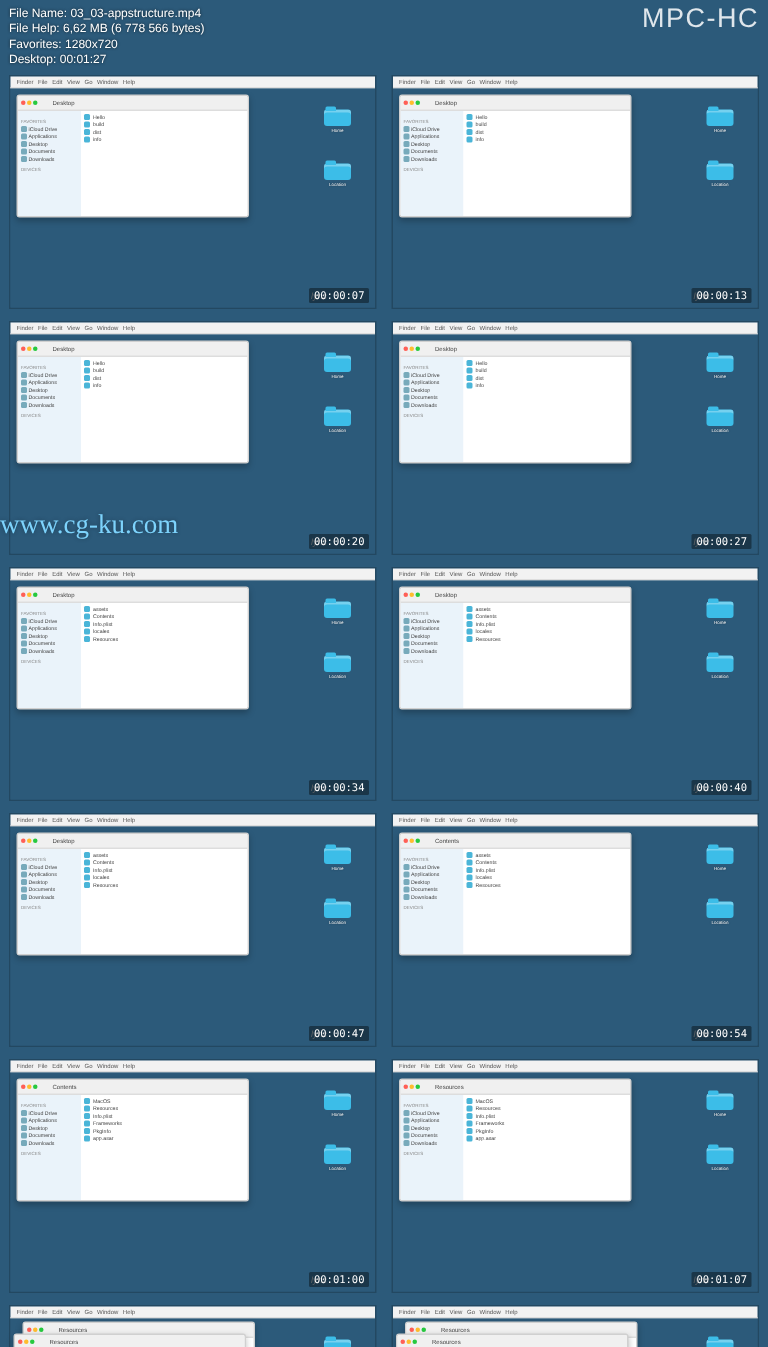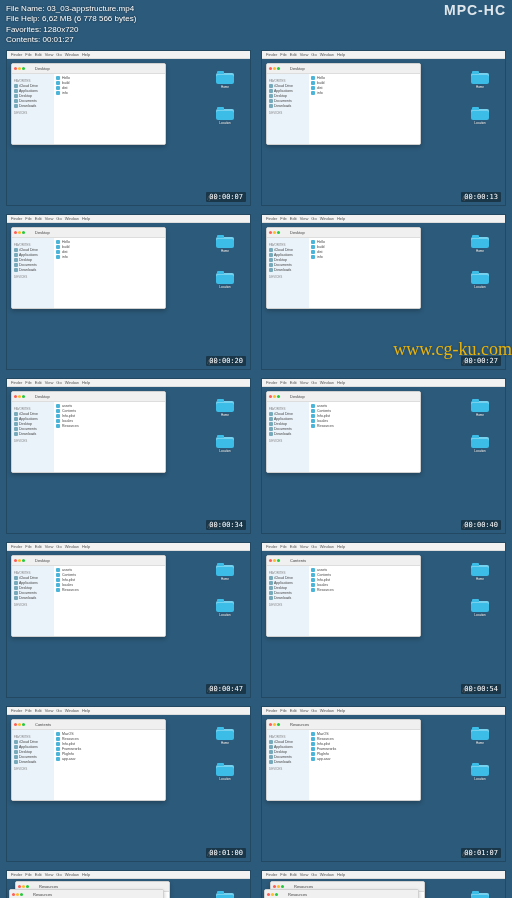--- a/index.html
+++ b/index.html
@@ -1,19 +1,19 @@
 <!DOCTYPE html>
 <html><head>
 <meta charset="utf-8">
 <style>
   * { box-sizing: border-box; margin: 0; padding: 0; }
   body { width: 512px; height: 898px; background: #1a1a1a; font-family: Arial, sans-serif; overflow: hidden; }
   .video-area { position: relative; width: 512px; height: 898px; background: #2c5a7a; }
   .metadata { position: absolute; top: 4px; left: 6px; font-size: 8px; color: #fff; line-height: 1.3; z-index: 20; text-shadow: 0 0 2px rgba(0,0,0,.7); }
-  .player-brand { position: absolute; top: 2px; right: 6px; font-size: 14px; font-weight: bold; color: rgba(255,255,255,.85); letter-spacing: 1px; font-family: Arial, sans-serif; z-index: 20; }
+  .player-brand { position: absolute; top: 2px; right: 6px; font-size: 18px; font-weight: normal; color: rgba(255,255,255,.85); letter-spacing: 1px; font-family: Arial, sans-serif; z-index: 20; }
   .grid { position: absolute; top: 50px; left: 6px; right: 6px; display: grid; grid-template-columns: 1fr 1fr; gap: 8px 10px; }
   .thumb { background: #2c5a7a; position: relative; height: 156px; border: 1px solid rgba(0,0,0,.2); }
   .menubar { height: 8px; background: #f2f2f2; border-bottom: 1px solid #ddd; font-size: 4px; color: #555; padding-left: 4px; display:flex; align-items:center; gap:3px; }
   .menubar span { }
   .desk { position: relative; height: calc(100% - 8px); background: #2c5a7a; }
   .finder { position: absolute; top: 4px; left: 4px; width: 155px; background: #fff; border: 1px solid #d0d0d0; border-radius: 2px; box-shadow: 0 2px 4px rgba(0,0,0,.25); overflow: hidden; }
   .toolbar { height: 10px; background: #f0f0f0; display: flex; align-items: center; padding: 0 2px; border-bottom: 1px solid #ddd; }
   .traffic { display: flex; gap: 1px; margin-right: 4px; }
   .dot { width: 3px; height: 3px; border-radius: 50%; }
   .dot.r { background: #ff5f56; } .dot.y { background: #ffbd2e; } .dot.g { background: #27c93f; }
@@ -25,34 +25,34 @@
   .shead { font-size: 3px; color:#888; margin-top:2px; text-transform:uppercase; }
   .panel { flex: 1; background: #fff; padding: 2px; }
   .row { display:flex; font-size:3.5px; color:#444; gap:2px; margin-bottom:1px; }
   .ricn { width:4px; height:4px; background:#4ab5d8; border-radius:1px; flex-shrink:0; }
   .deskfolder { position:absolute; width:18px; height:14px; right:16px; }
   .fico { width:18px; height:11px; background:#3cbde8; border-radius:2px; box-shadow: inset 0 2px 0 rgba(255,255,255,.3); position:relative; }
   .fico::before { content:''; position:absolute; top:-2px; left:1px; width:7px; height:3px; background:#3cbde8; border-radius:1px 1px 0 0; }
   .flabel { font-size:3px; color:#fff; text-align:center; margin-top:1px; white-space:nowrap; text-shadow: 0 0 1px rgba(0,0,0,.5); }
   .watermark-lower { position:absolute; bottom:4px; right:32px; font-size:6px; color: rgba(180,180,180,.8); font-style:italic; }
   .timestamp { position:absolute; bottom:3px; right:4px; font-size:7px; color:#fff; background:rgba(0,0,0,.4); padding:1px 3px; border-radius:1px; font-family: monospace; }
-  .watermark-big { position:absolute; left:0; right:0; text-align:right; font-size:18px; color:#eab308; font-family: Georgia, serif; z-index:30; text-shadow: 0 0 3px rgba(0,0,0,.3); pointer-events:none; }
+  .watermark-big { position:absolute; left:0; right:0; text-align:left; font-size:18px; color:#7dd3fc; font-family: Georgia, serif; z-index:30; text-shadow: 0 0 3px rgba(0,0,0,.3); pointer-events:none; }
   .stacked .finder.back { position:absolute; top:2px; left:8px; z-index:0; }
   .stacked .finder.front { position:absolute; top:10px; left:2px; z-index:1; }
 </style>
 </head>
 <body>
 
 <div class="video-area">
 
   <div class="metadata">
     <div><span>File Name:</span> <span>03_03-appstructure.mp4</span></div>
     <div><span>File Help:</span> <span>6,62 MB (6 778 566 bytes)</span></div>
     <div><span>Favorites:</span> <span>1280x720</span></div>
-    <div><span>Contents:</span> <span>00:01:27</span></div>
+    <div><span>Desktop:</span> <span>00:01:27</span></div>
   </div>
 
   <div class="player-brand">MPC-HC</div>
 
   <div class="watermark-big" style="top:339px;">www.cg-ku.com</div>
 
   <div class="grid">
       <div class="thumb">
         <div class="menubar">
           <span>Finder</span>

